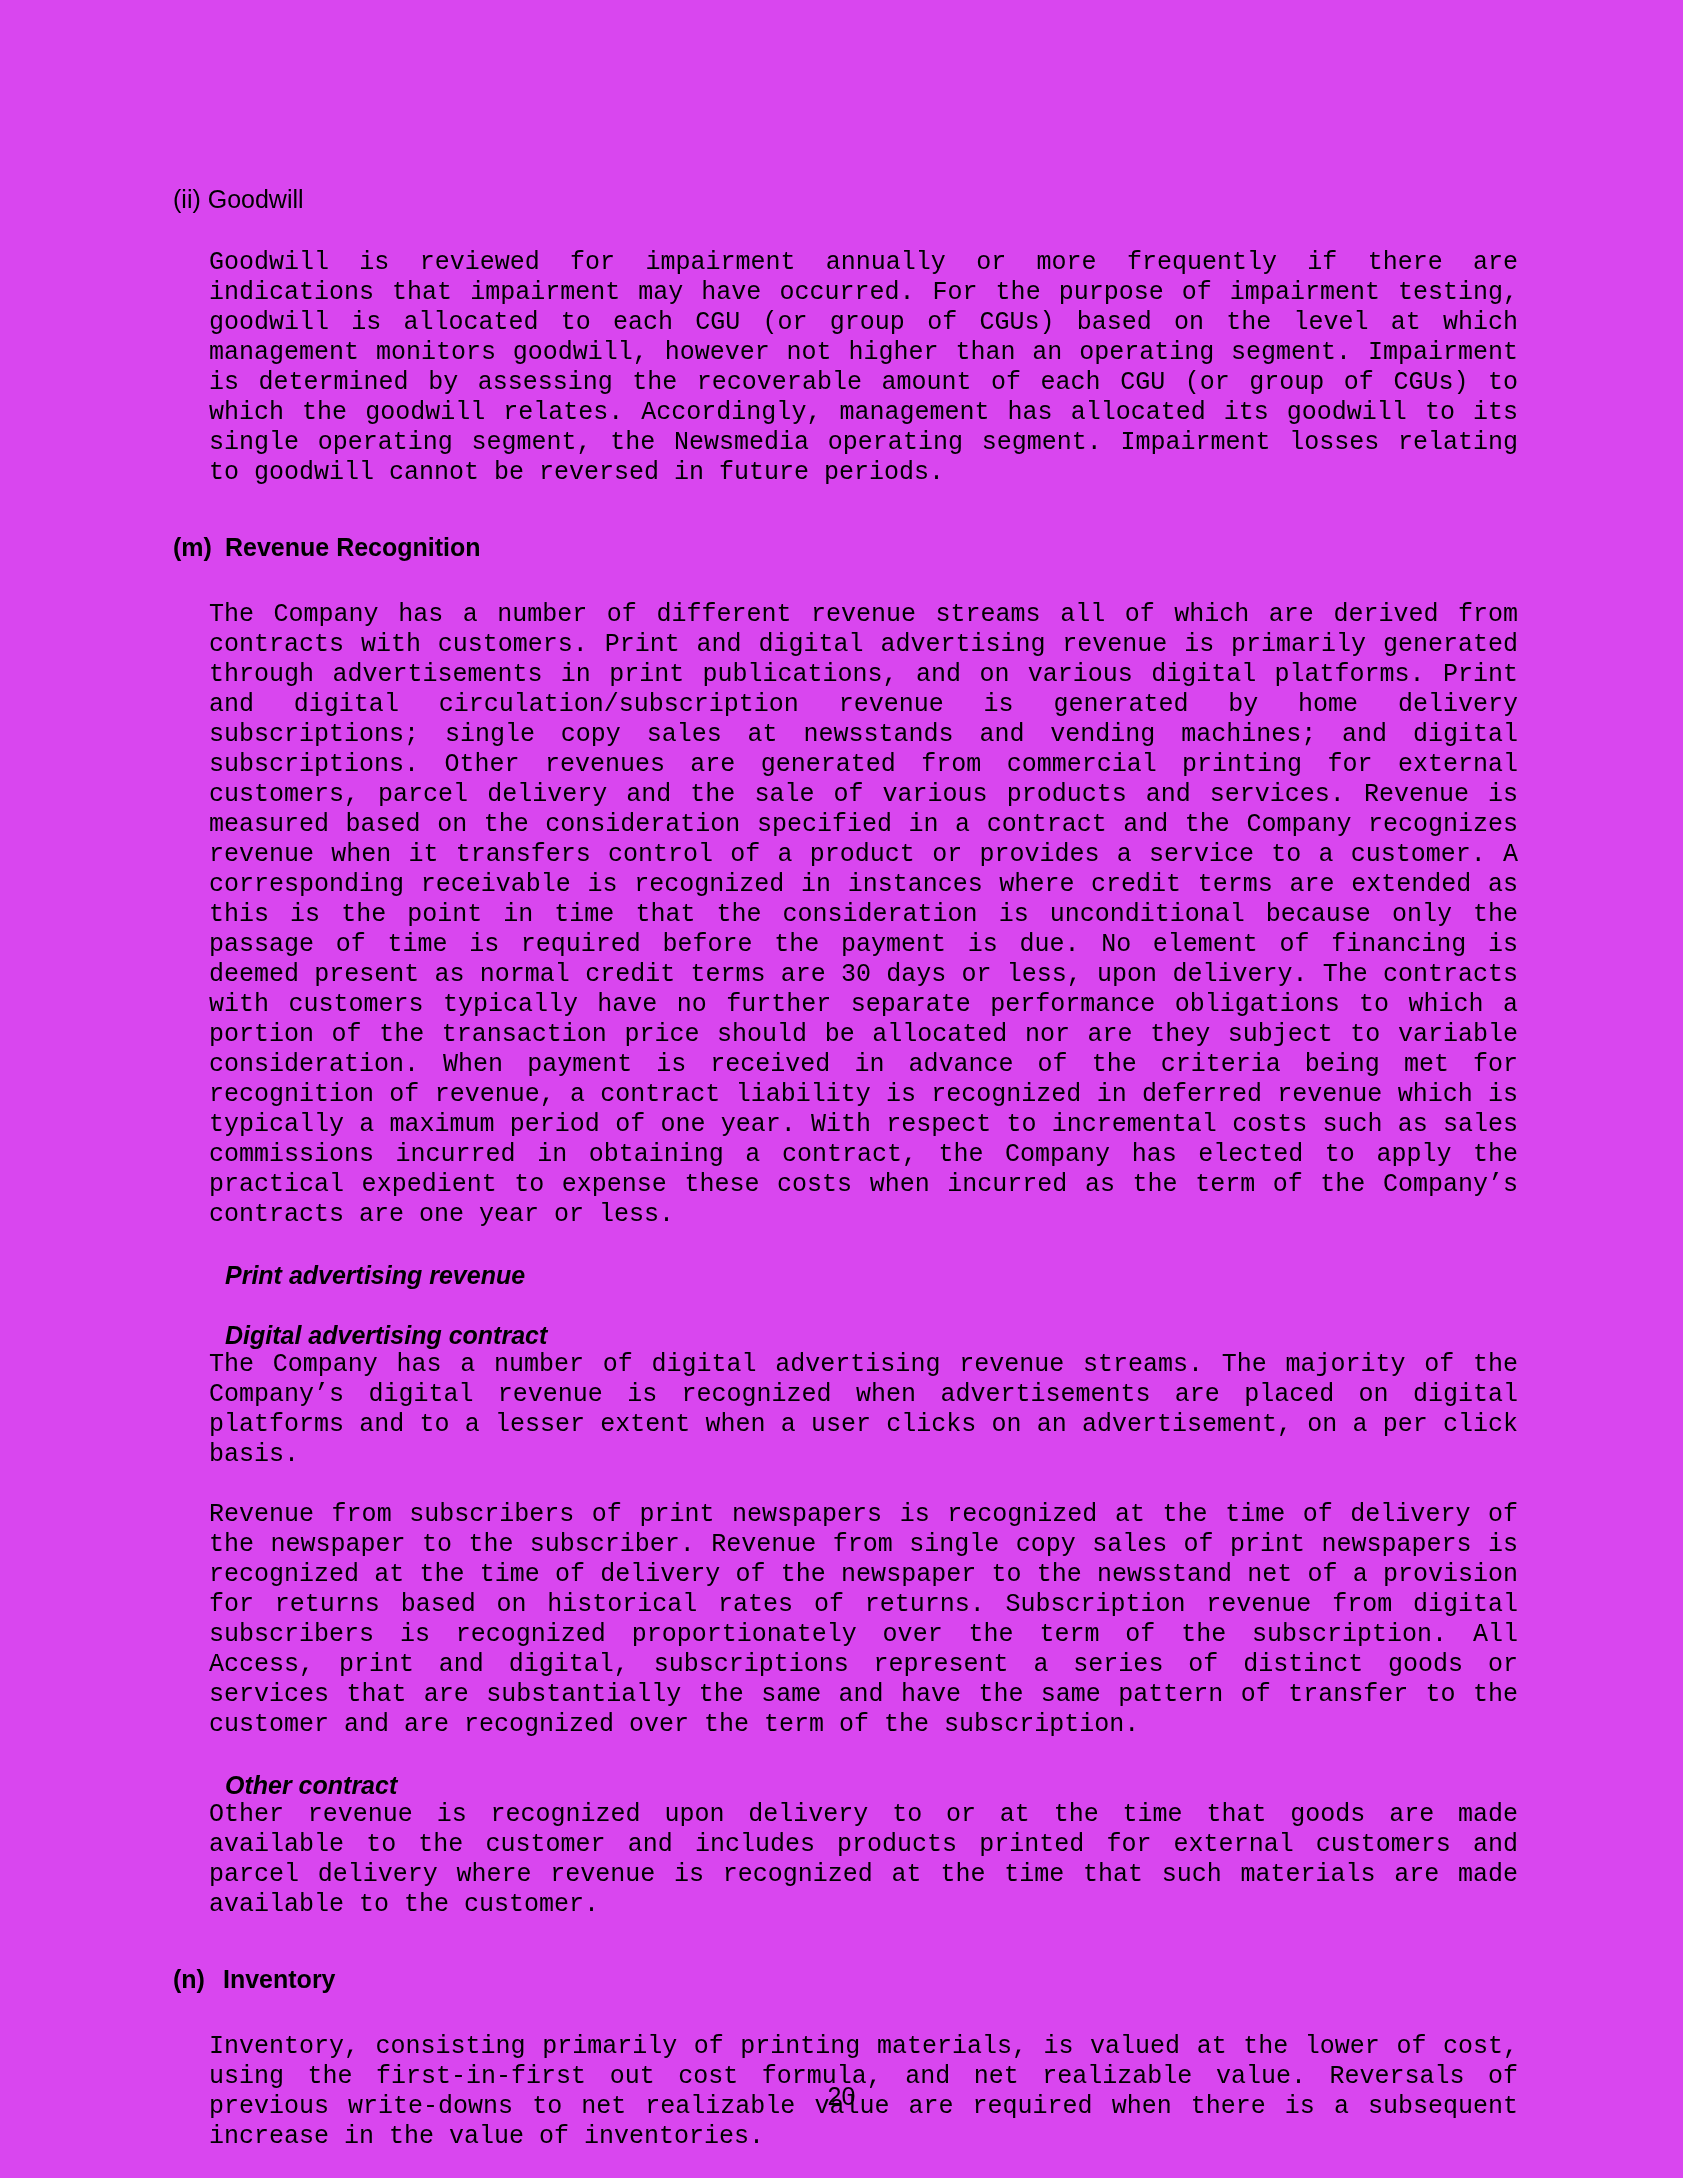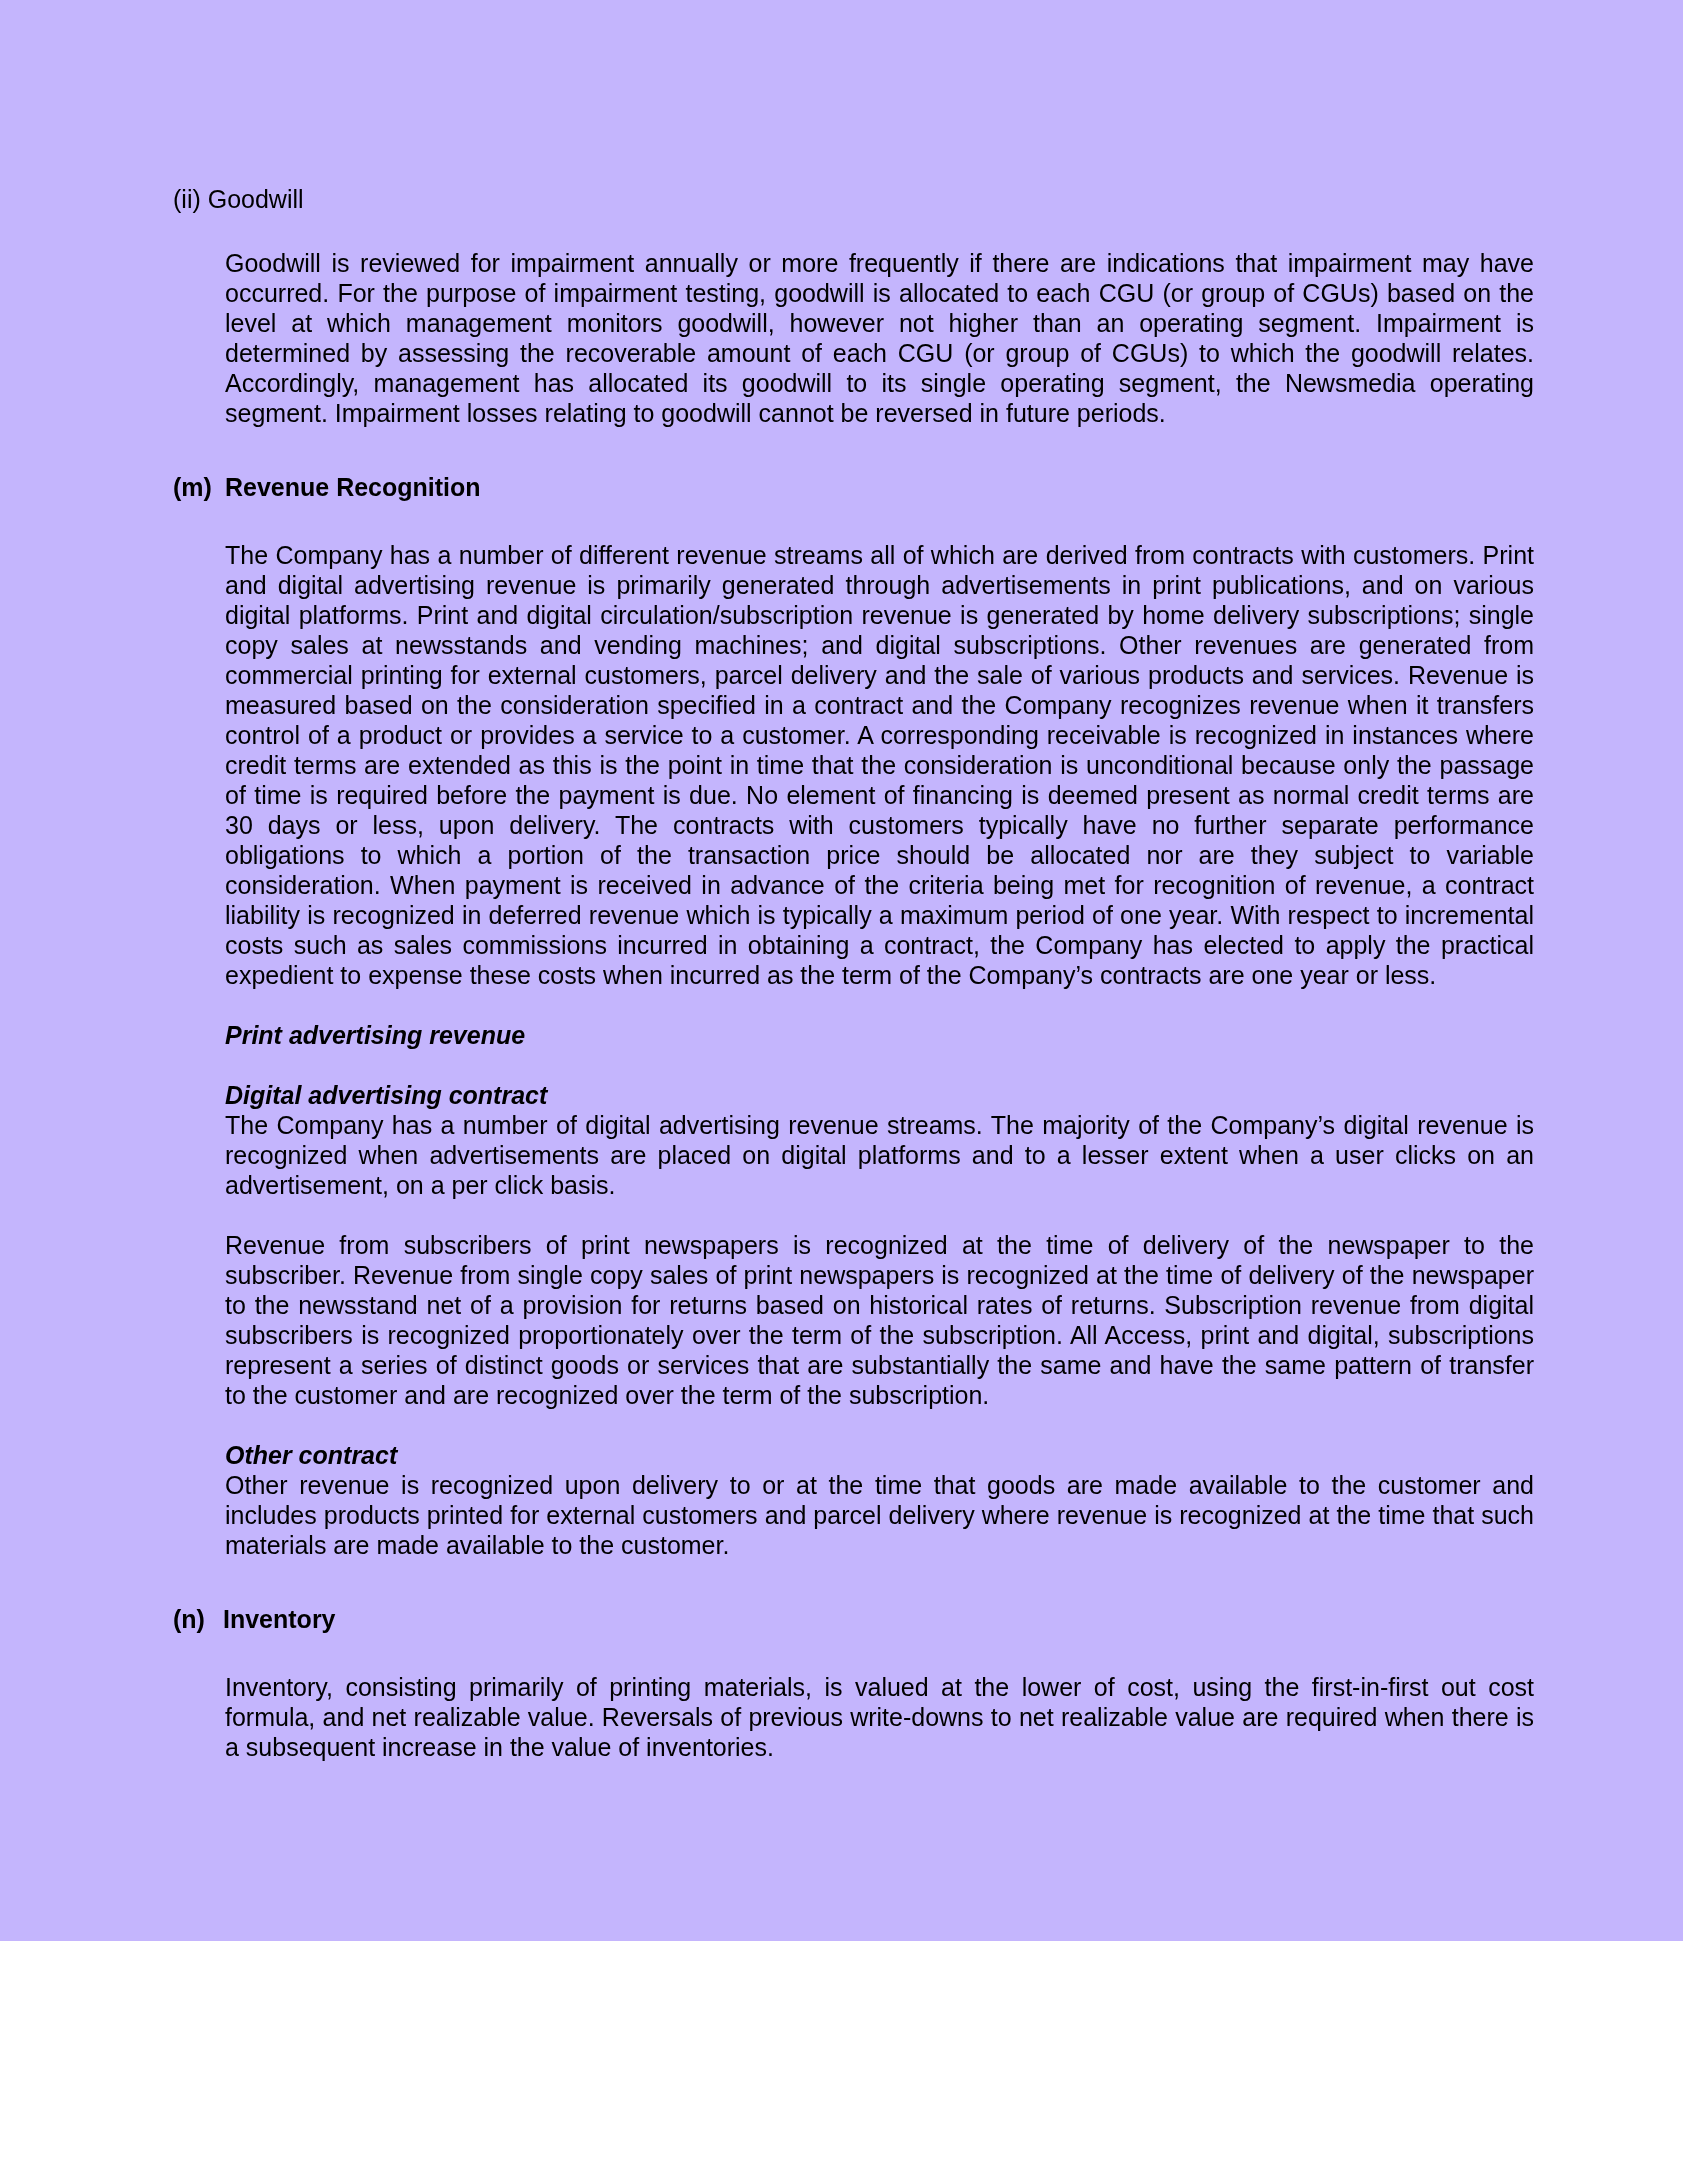--- a/index.html
+++ b/index.html
@@ -8,43 +8,44 @@
     padding: 0;
     background: #ffffff;
   }
   body {
     font-family: "Liberation Sans", sans-serif;
     color: #000000;
   }
   .page {
     position: relative;
     width: 1683px;
-    height: 1941px;
-    background: #c4b5fd;
+    height: 2178px;
+    background: #d946ef;
     box-sizing: border-box;
     overflow: hidden;
   }
   .content {
     position: absolute;
     left: 173px;
     top: 184px;
     width: 1361px;
   }
   
   .para {
     font-size: 25px;
     line-height: 30px;
     text-align: justify;
     text-justify: inter-word;
     margin: 0;
     color: #000;
   }
   .indent {
-    margin-left: 52px;
+    margin-left: 36px;
     width: 1309px;
+    font-family: Liberation Mono, monospace;
   }
   .sub-label-plain {
     font-size: 25px;
     line-height: 30px;
     margin: 0;
     text-align: left;
   }
   .italic-head {
     font-style: italic;
     font-size: 25px;

